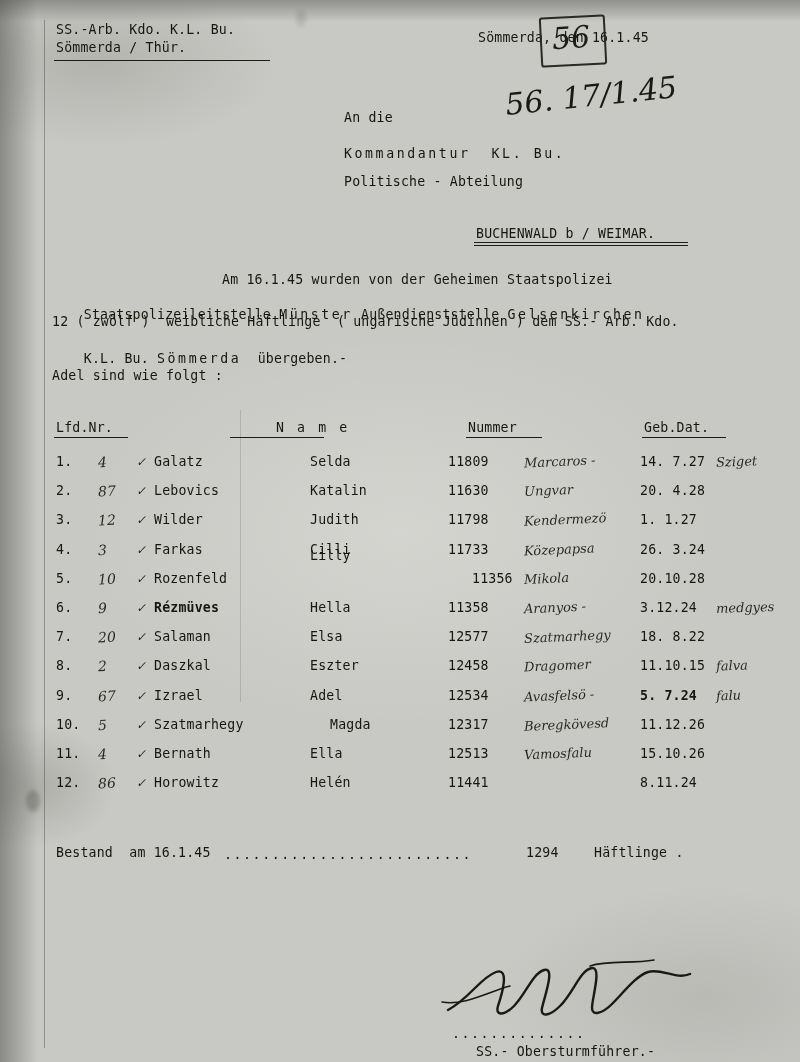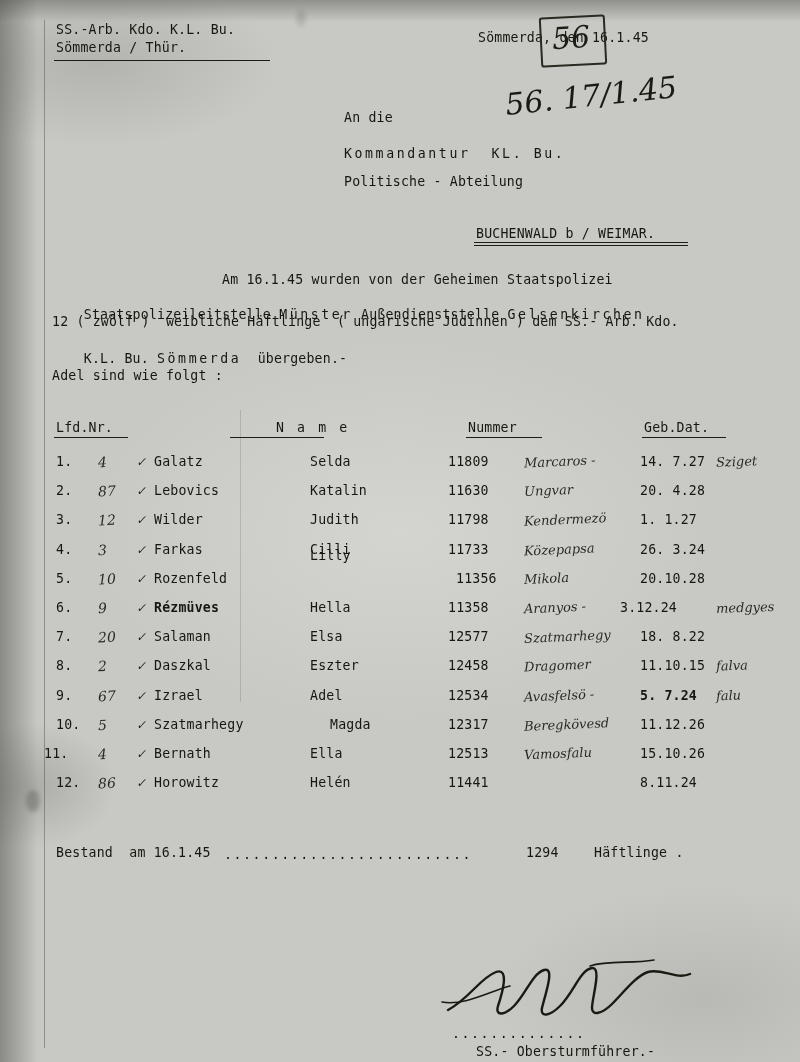--- a/index.html
+++ b/index.html
@@ -209,33 +209,33 @@
         <div class="typed" style="left: 448px; top: 541.6px;">11733</div>
         <div class="hand small" style="left: 524px; top: 541.6px; transform: rotate(-2.5deg);">Közepapsa</div>
         <div class="typed" style="left: 640px; top: 541.6px;">26. 3.24</div>
       </div>
       <div style="position: absolute; left: 0px; top: 0px; width: 100%; height: 0px;">
         <div class="typed" style="left: 56px; top: 570.8px;">5.</div>
         <div class="hand num" style="left: 98px; top: 570.8px; transform: rotate(-3deg);">10</div>
         <div class="hand tiny" style="left: 136px; top: 571.8px;">✓</div>
         <div class="typed" style="left: 154px; top: 570.8px;">Rozenfeld</div>
         <div class="typed" style="left: 310px; top: 548px; text-align: center;">Lilly</div>
-        <div class="typed" style="left: 456px; top: 570.8px;">11356</div>
+        <div class="typed" style="left: 472px; top: 570.8px;">11356</div>
         <div class="hand small" style="left: 524px; top: 570.8px; transform: rotate(-2.5deg);">Mikola</div>
         <div class="typed" style="left: 640px; top: 570.8px;">20.10.28</div>
       </div>
       <div style="position: absolute; left: 0px; top: 0px; width: 100%; height: 0px;">
         <div class="typed" style="left: 56px; top: 600px;">6.</div>
         <div class="hand num" style="left: 98px; top: 600px; transform: rotate(-3deg);">9</div>
         <div class="hand tiny" style="left: 136px; top: 601px;">✓</div>
         <div class="typed" style="left: 154px; top: 600px; font-weight: bold;">Rézmüves</div>
         <div class="typed" style="left: 310px; top: 600px;">Hella</div>
         <div class="typed" style="left: 448px; top: 600px;">11358</div>
         <div class="hand small" style="left: 524px; top: 600px; transform: rotate(-2.5deg);">Aranyos -</div>
-        <div class="typed" style="left: 620px; top: 600px;">3.12.24</div>
+        <div class="typed" style="left: 640px; top: 600px;">3.12.24</div>
         <div class="hand small" style="left: 716px; top: 600px; transform: rotate(-2deg);">medgyes</div>
       </div>
       <div style="position: absolute; left: 0px; top: 0px; width: 100%; height: 0px;">
         <div class="typed" style="left: 56px; top: 629.2px;">7.</div>
         <div class="hand num" style="left: 98px; top: 629.2px; transform: rotate(-3deg);">20</div>
         <div class="hand tiny" style="left: 136px; top: 630.2px;">✓</div>
         <div class="typed" style="left: 154px; top: 629.2px;">Salaman</div>
         <div class="typed" style="left: 310px; top: 629.2px;">Elsa</div>
         <div class="typed" style="left: 448px; top: 629.2px;">12577</div>
         <div class="hand small" style="left: 524px; top: 629.2px; transform: rotate(-2.5deg);">Szatmarhegy</div>
@@ -267,21 +267,21 @@
         <div class="typed" style="left: 56px; top: 716.8px;">10.</div>
         <div class="hand num" style="left: 98px; top: 716.8px; transform: rotate(-3deg);">5</div>
         <div class="hand tiny" style="left: 136px; top: 717.8px;">✓</div>
         <div class="typed" style="left: 154px; top: 716.8px;">Szatmarhegy</div>
         <div class="typed" style="left: 310px; top: 716.8px; padding-left: 20px;">Magda</div>
         <div class="typed" style="left: 448px; top: 716.8px;">12317</div>
         <div class="hand small" style="left: 524px; top: 716.8px; transform: rotate(-2.5deg);">Beregkövesd</div>
         <div class="typed" style="left: 640px; top: 716.8px;">11.12.26</div>
       </div>
       <div style="position: absolute; left: 0px; top: 0px; width: 100%; height: 0px;">
-        <div class="typed" style="left: 44px; top: 746px; text-align: center;">11.</div>
+        <div class="typed" style="left: 56px; top: 746px; text-align: center;">11.</div>
         <div class="hand num" style="left: 98px; top: 746px; transform: rotate(-3deg);">4</div>
         <div class="hand tiny" style="left: 136px; top: 747px;">✓</div>
         <div class="typed" style="left: 154px; top: 746px;">Bernath</div>
         <div class="typed" style="left: 310px; top: 746px;">Ella</div>
         <div class="typed" style="left: 448px; top: 746px;">12513</div>
         <div class="hand small" style="left: 524px; top: 746px; transform: rotate(-2.5deg);">Vamosfalu</div>
         <div class="typed" style="left: 640px; top: 746px;">15.10.26</div>
       </div>
       <div style="position: absolute; left: 0px; top: 0px; width: 100%; height: 0px;">
         <div class="typed" style="left: 56px; top: 775.2px;">12.</div>

